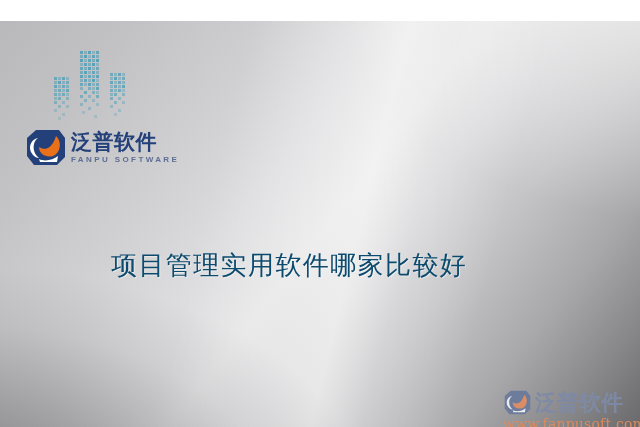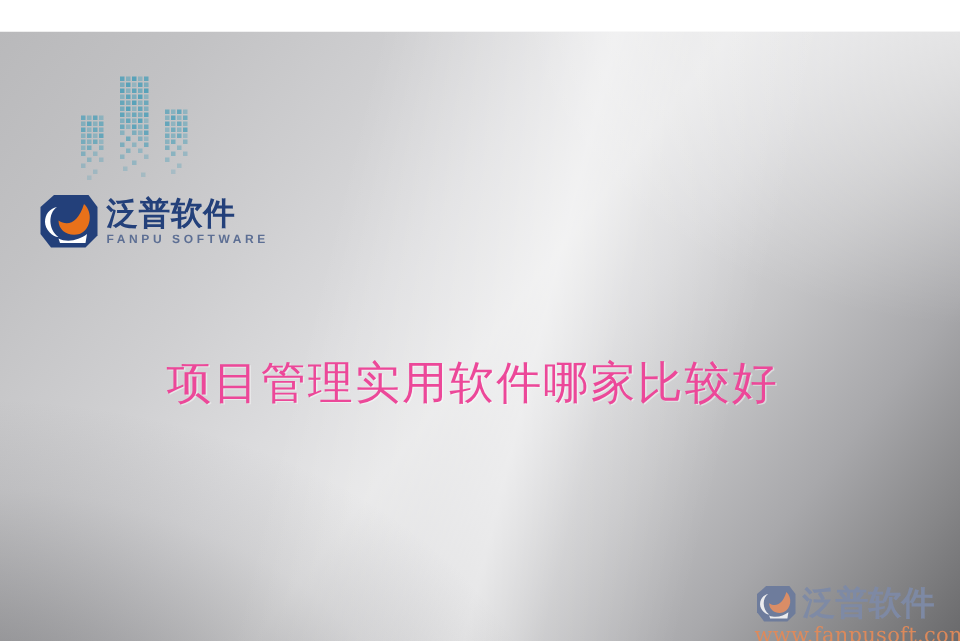--- a/index.html
+++ b/index.html
@@ -98,24 +98,24 @@
     letter-spacing: 2.4px;
     white-space: nowrap;
     font-family: "Liberation Sans", sans-serif;
     text-align: right;
   }
 
   
   .headline {
     position: absolute;
     left: 111px;
-    top: 214px;
+    top: 227px;
     font-family: "DejaVu Serif", "Liberation Serif", serif;
-    font-size: 30px;
-    color: #ec4899;
+    font-size: 26px;
+    color: #0c4a6e;
     letter-spacing: 1.4px;
     white-space: nowrap;
     text-shadow: 1px 1px 0 rgba(255,255,255,0.45);
   }
 
   
   .watermark {
     position: absolute;
     left: 503px;
     top: 369px;

